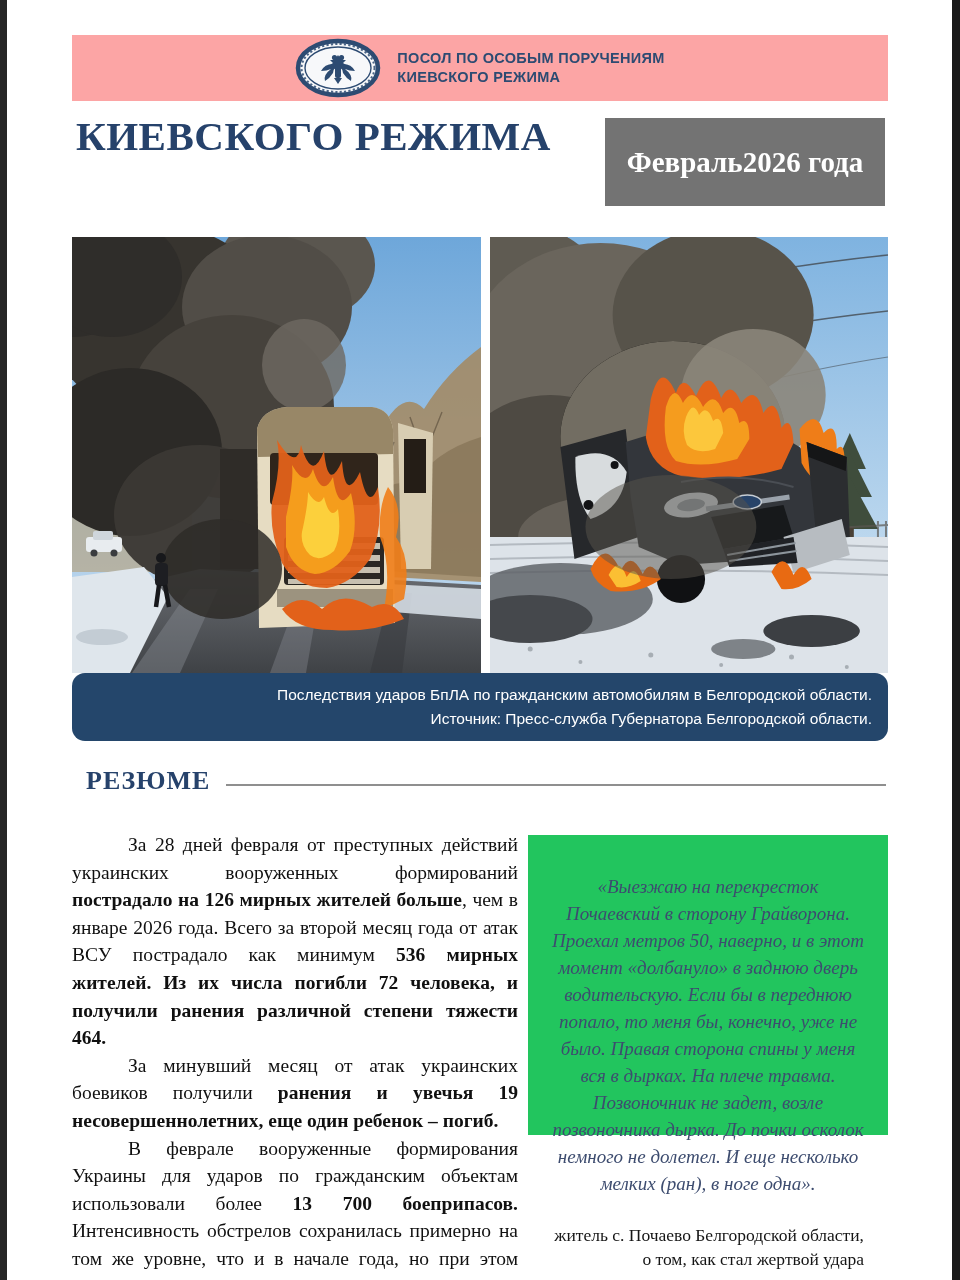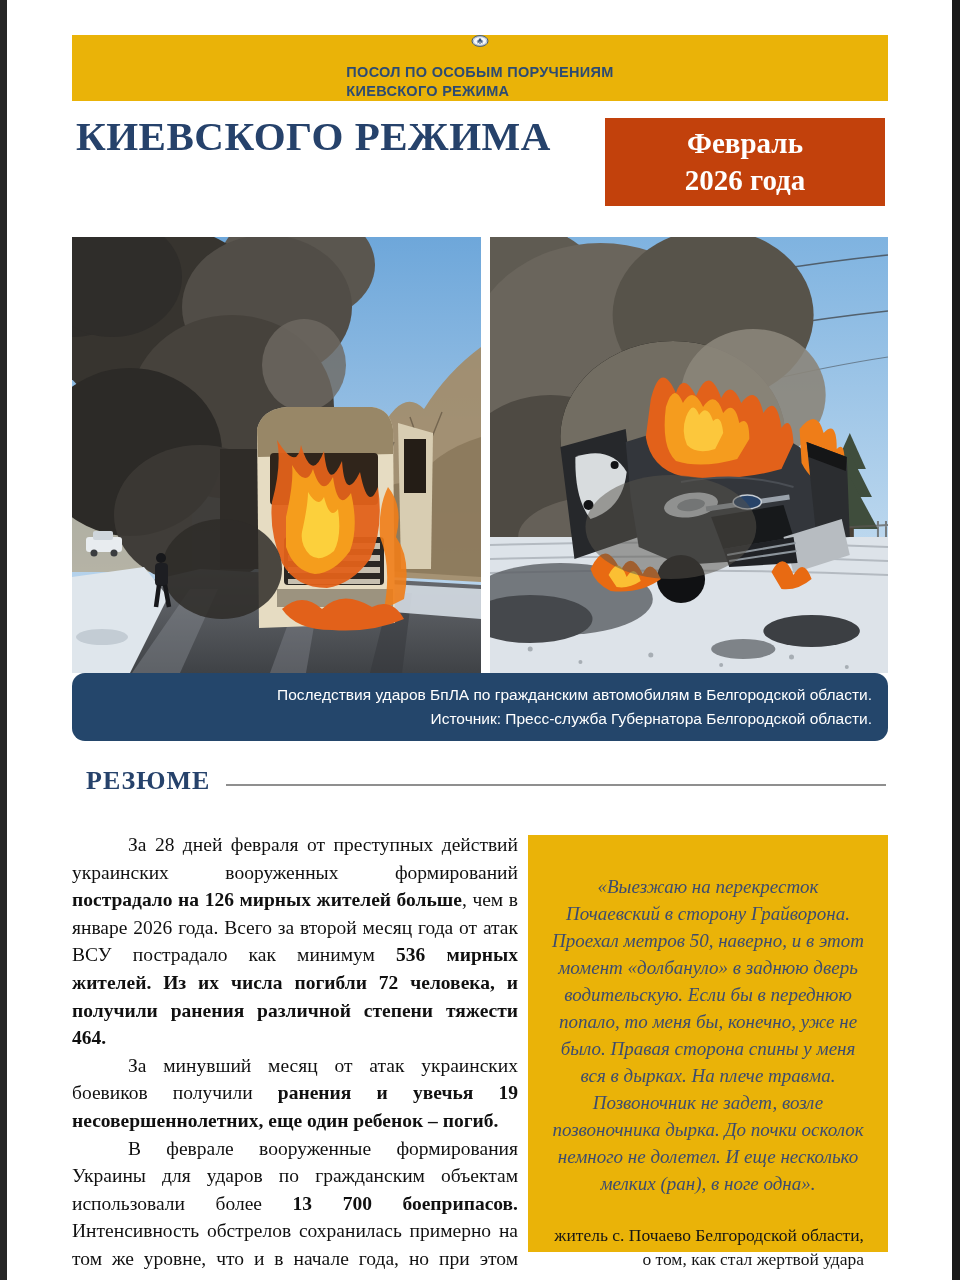--- a/index.html
+++ b/index.html
@@ -3,31 +3,31 @@
 <meta charset="utf-8">
 <style>
   html,body{margin:0;padding:0;background:#e9e9e9;}
   .page{position:relative;width:960px;height:1280px;background:#ffffff;overflow:hidden;
         font-family:"Liberation Serif",serif;}
   .edge{position:absolute;top:0;height:100%;}
   .edge-l{left:0;width:7px;background:#262626;}
   .edge-r{right:0;width:8px;background:#1a1a1a;}
 
   
-  .band{position:absolute;left:72px;top:35px;width:816px;height:66px;background:#eab308;
-        display:flex;align-items:center;justify-content:center;gap:16px;flex-direction:column;}
+  .band{position:absolute;left:72px;top:35px;width:816px;height:66px;background:#fca5a5;
+        display:flex;align-items:center;justify-content:center;gap:16px;}
   .org-lines{font-family:"Liberation Sans",sans-serif;font-weight:bold;color:#2d4b72;
              font-size:14.5px;line-height:19px;letter-spacing:.3px;}
 
   
   .doc-title{position:absolute;left:76px;top:112px;font-size:41px;line-height:49px;
              font-weight:bold;color:#26426b;letter-spacing:.5px;}
-  .date-badge{position:absolute;left:605px;top:118px;width:280px;height:88px;background:#c2410c;
+  .date-badge{position:absolute;left:605px;top:118px;width:280px;height:88px;background:#737373;
               color:#fff;font-weight:bold;font-size:29px;line-height:37px;
-              display:flex;flex-direction:column;align-items:center;justify-content:center;}
+              display:flex;flex-direction:row;align-items:center;justify-content:center;}
 
   
   .photos{position:absolute;left:72px;top:237px;width:816px;height:436px;display:flex;gap:9px;}
   .photo{height:436px;overflow:hidden;}
   .photo svg{display:block;width:100%;height:100%;}
   .photo-l{width:409px;}
   .photo-r{width:398px;}
 
   
   .caption{position:absolute;left:72px;top:673px;width:816px;height:68px;background:#24466b;
@@ -37,21 +37,21 @@
 
   
   .resume-row{position:absolute;left:76px;top:766px;width:810px;display:flex;align-items:center;}
   .resume-head{font-size:26px;font-weight:bold;color:#26426b;letter-spacing:1px;margin-left:10px;}
   .resume-rule{flex:1;height:2px;background:#8f8f8f;margin-left:16px;margin-top:8px;}
 
   
   .col-left{position:absolute;left:72px;top:831px;width:446px;font-size:19.5px;
             line-height:27.6px;color:#101010;text-align:justify;}
   .col-left p{margin:0;text-indent:56px;}
-  .quote-box{position:absolute;left:528px;top:835px;width:360px;height:417px;background:#eab308;
+  .quote-box{position:absolute;left:528px;top:835px;width:360px;height:300px;background:#22c55e;
              box-sizing:border-box;padding:38px 24px 0;}
   .quote-text{font-style:italic;color:#3d4c6f;text-align:center;font-size:19px;line-height:27px;}
   .attrib{margin-top:26px;text-align:right;font-size:17.5px;line-height:24px;color:#151515;}
 </style>
 </head>
 <body>
 
 <div class="page">
   <div class="edge edge-l"></div>
   <div class="edge edge-r"></div>

